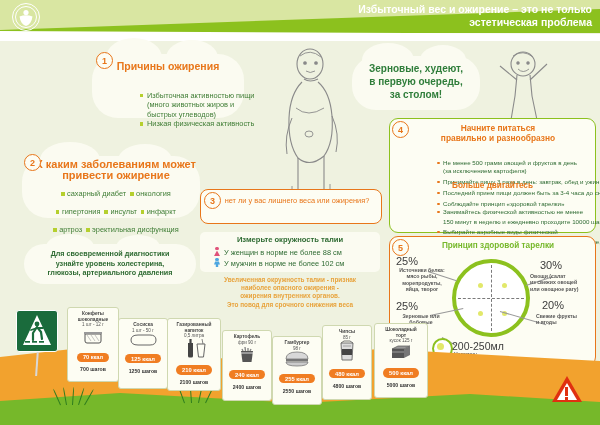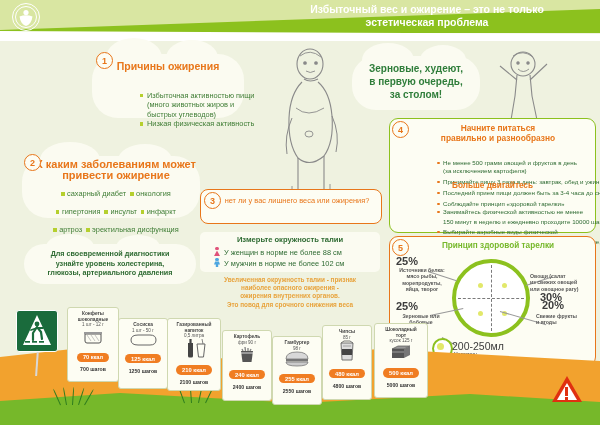--- a/index.html
+++ b/index.html
@@ -9,21 +9,21 @@
     font-family:"Liberation Sans","DejaVu Sans",sans-serif;
     background:#f2f4e4;
   }
   .stage{position:absolute;inset:0;width:600px;height:425px;overflow:hidden;background:#eff2e0;}
 
   
   .hdr{position:absolute;left:0;top:0;width:600px;height:33px;background:#8cc11e;overflow:hidden;}
   .hdr .pale{position:absolute;left:0;top:0;width:600px;height:33px;
      background:#d9e6a2;
      clip-path:polygon(0 0,600px 0,600px 9px,0 30px);}
-  .hdr-title{position:absolute;right:8px;top:3px;width:330px;text-align:center;
+  .hdr-title{position:absolute;right:8px;top:3px;width:330px;text-align:right;
      color:#fff;font-size:10.5px;line-height:13px;font-weight:bold;}
   .logo{position:absolute;left:12px;top:3px;width:28px;height:28px;}
   .logo .ring{position:absolute;inset:0;border:1.6px solid #fff;border-radius:50%;}
   .logo .inner{position:absolute;left:3px;top:3px;right:3px;bottom:3px;border:1.4px solid #fff;border-radius:50%;}
 
   .hdr-wave{position:absolute;left:0;top:31px;width:600px;height:10px;background:#fff;
      clip-path:polygon(0 0,600px 3px,600px 10px,0 10px);}
 
   
   .ground-orange{position:absolute;left:0;bottom:22px;width:600px;height:62px;background:#f2a22e;
@@ -96,21 +96,21 @@
   .p4-list2 li:before{content:"";position:absolute;left:1px;top:2.6px;width:2.6px;height:2.6px;background:#e8761a;border-radius:50%;}
   .p4-list2 li.cont:before{display:none;}
 
   
   .panel5{position:absolute;left:389px;top:236px;width:205px;height:128px;border:1.2px solid #e8761a;border-radius:9px;background:#fdfdf3;}
   .p5-title{position:absolute;left:18px;top:4px;width:180px;text-align:center;color:#76b82a;font-size:8.2px;font-weight:bold;}
   .plate{position:absolute;left:62px;top:22px;width:78px;height:78px;border-radius:50%;border:4px solid #8cc11e;background:#fff;box-sizing:border-box;}
   .plate .hline{position:absolute;left:2px;top:50%;width:calc(100% - 4px);border-top:1px dashed #7a7a7a;}
   .plate .vline{position:absolute;top:2px;left:50%;height:calc(100% - 4px);border-left:1px dashed #7a7a7a;}
   .plate .dot{position:absolute;width:5px;height:5px;border-radius:50%;background:#e2e86a;}
-  .pct{position:absolute;color:#3c3c3c;font-size:11px;font-weight:bold;}
+  .pct{position:absolute;color:#3c3c3c;font-size:11px;font-weight:normal;}
   .plabel{position:absolute;color:#555;font-size:5.2px;line-height:6.4px;font-weight:bold;}
   .leader{position:absolute;border-top:0.8px solid #999;transform-origin:left center;}
   .cup{position:absolute;left:42px;top:101px;width:17px;height:17px;border-radius:50%;border:2.2px solid #8cc11e;background:#fff;}
   .cup i{position:absolute;left:3px;top:3px;width:7px;height:7px;border-radius:50%;background:#e2e86a;}
   .ml{position:absolute;left:62px;top:103px;color:#3c3c3c;font-size:10.5px;font-weight:normal;}
   .ml-sub{position:absolute;left:64px;top:114px;color:#555;font-size:5.2px;line-height:6.4px;font-weight:bold;}
 
   
   .food{position:absolute;background:#fdfdf3;border:0.8px solid #cfd8b0;border-radius:3px;text-align:center;}
   .food .fname{color:#444;font-weight:bold;line-height:5.6px;}
@@ -293,21 +293,21 @@
     <div class="leader" style="left:52px;top:100px;width:16px;transform:rotate(30deg)"></div>
 
     <div class="pct" style="left:6px;top:18px;">25%</div>
     <div class="plabel" style="left:3px;top:30px;width:58px;text-align:center;">
       <div>Источники белка:</div>
       <div>мясо рыбы,</div>
       <div>морепродукты,</div>
       <div>яйца, творог</div>
     </div>
 
-    <div class="pct" style="left:150px;top:22px;margin-top:32px;">30%</div>
+    <div class="pct" style="left:150px;top:22px;">30%</div>
     <div class="plabel" style="left:140px;top:36px;width:62px;">
       <div>Овощи (салат</div>
       <div>из свежих овощей</div>
       <div>или овощное рагу)</div>
     </div>
 
     <div class="pct" style="left:6px;top:63px;">25%</div>
     <div class="plabel" style="left:3px;top:76px;width:56px;text-align:center;">
       <div>Зерновые или</div>
       <div>бобовые</div>

